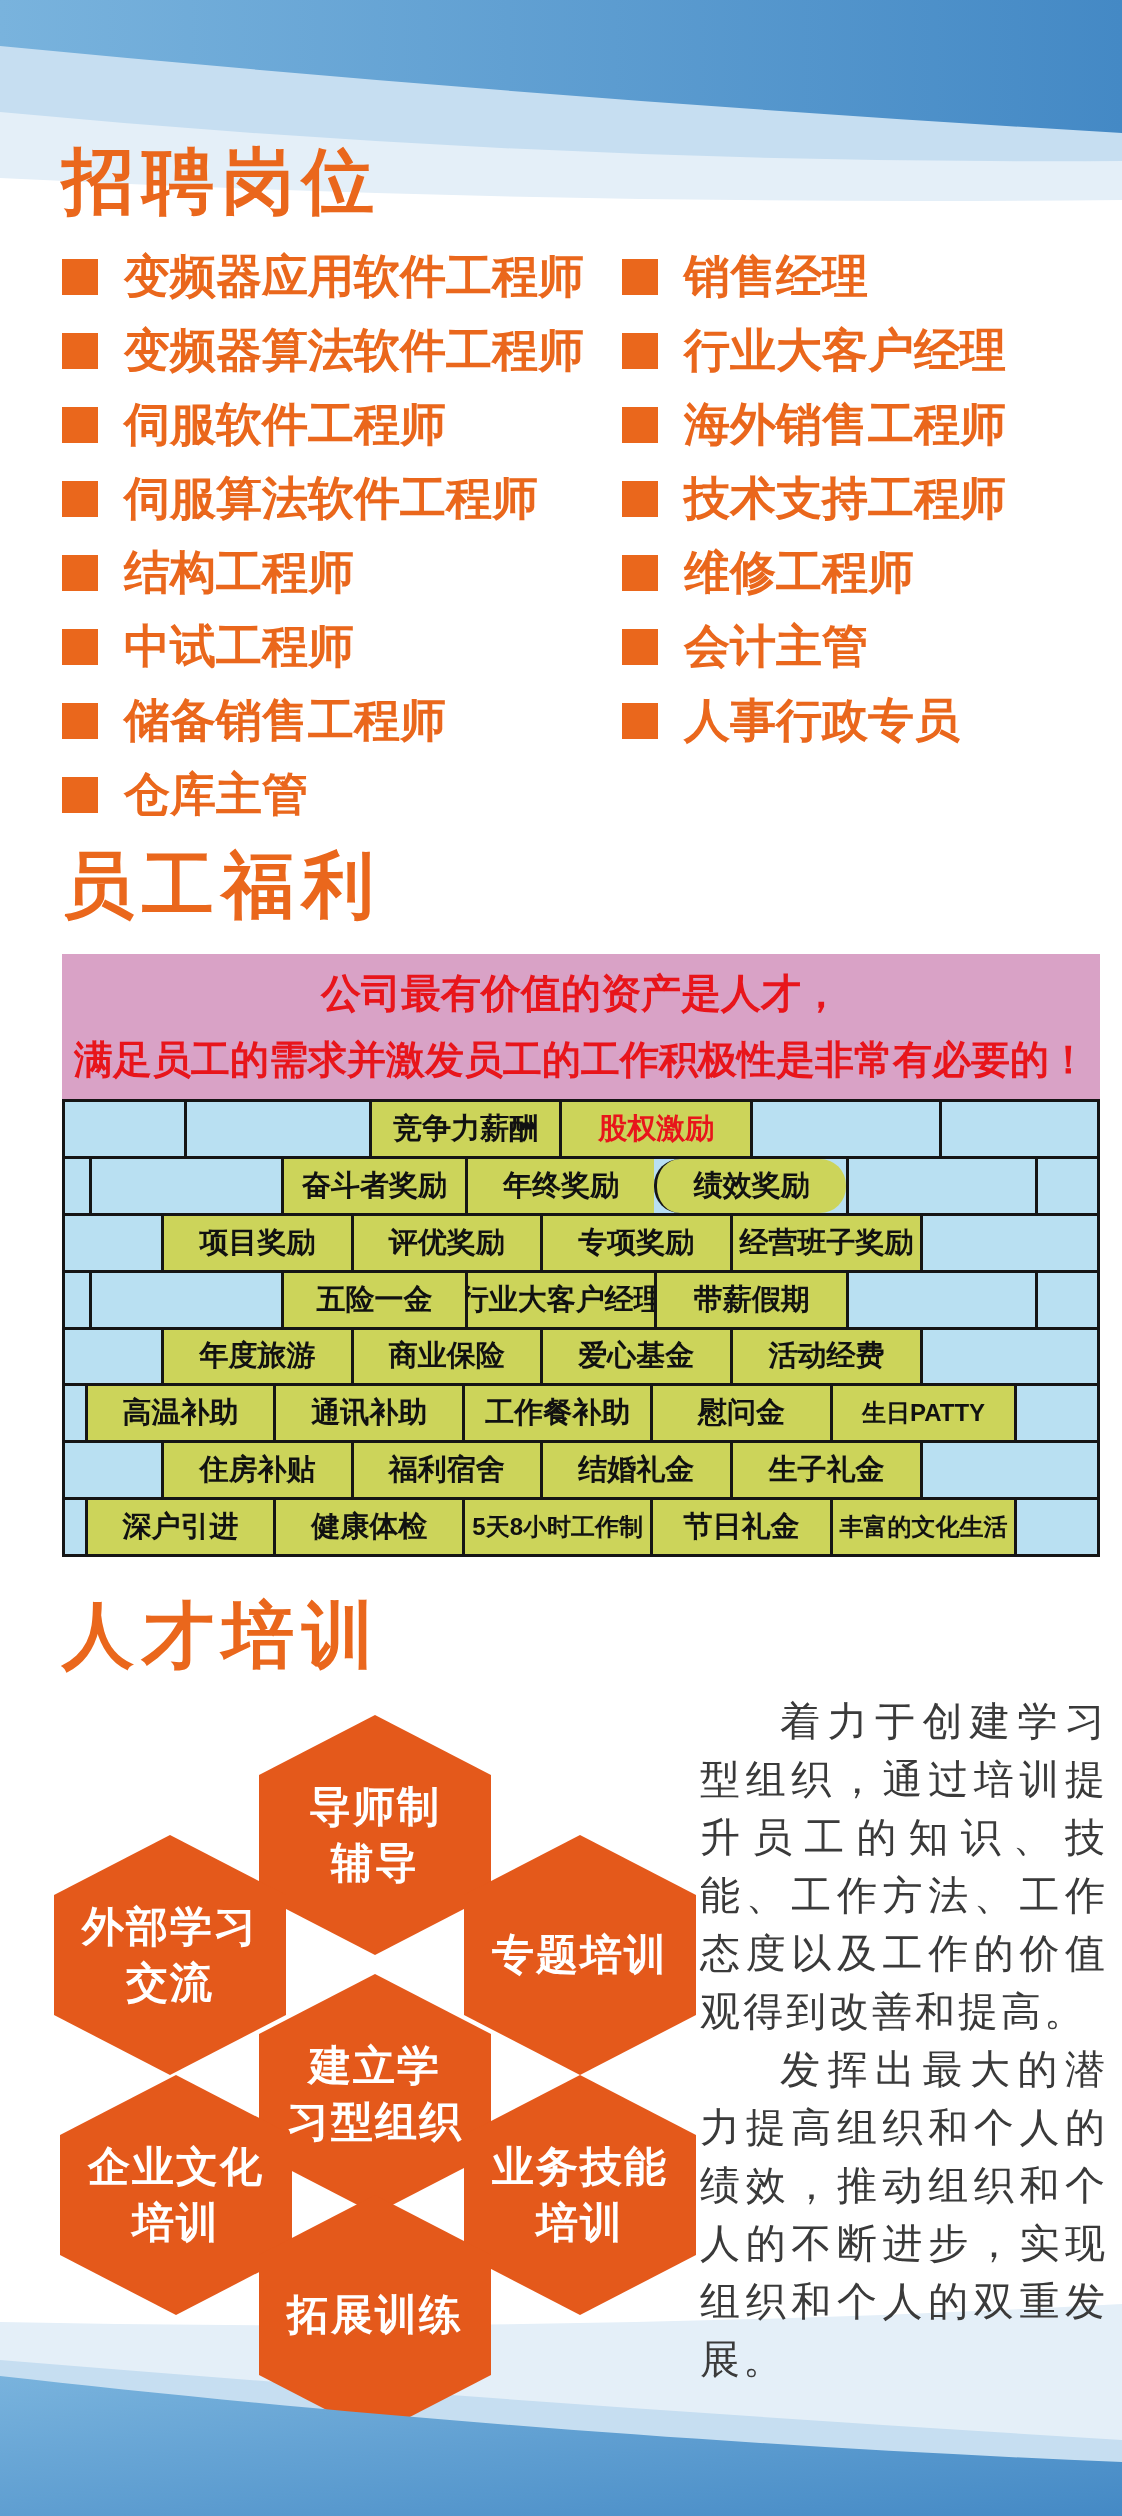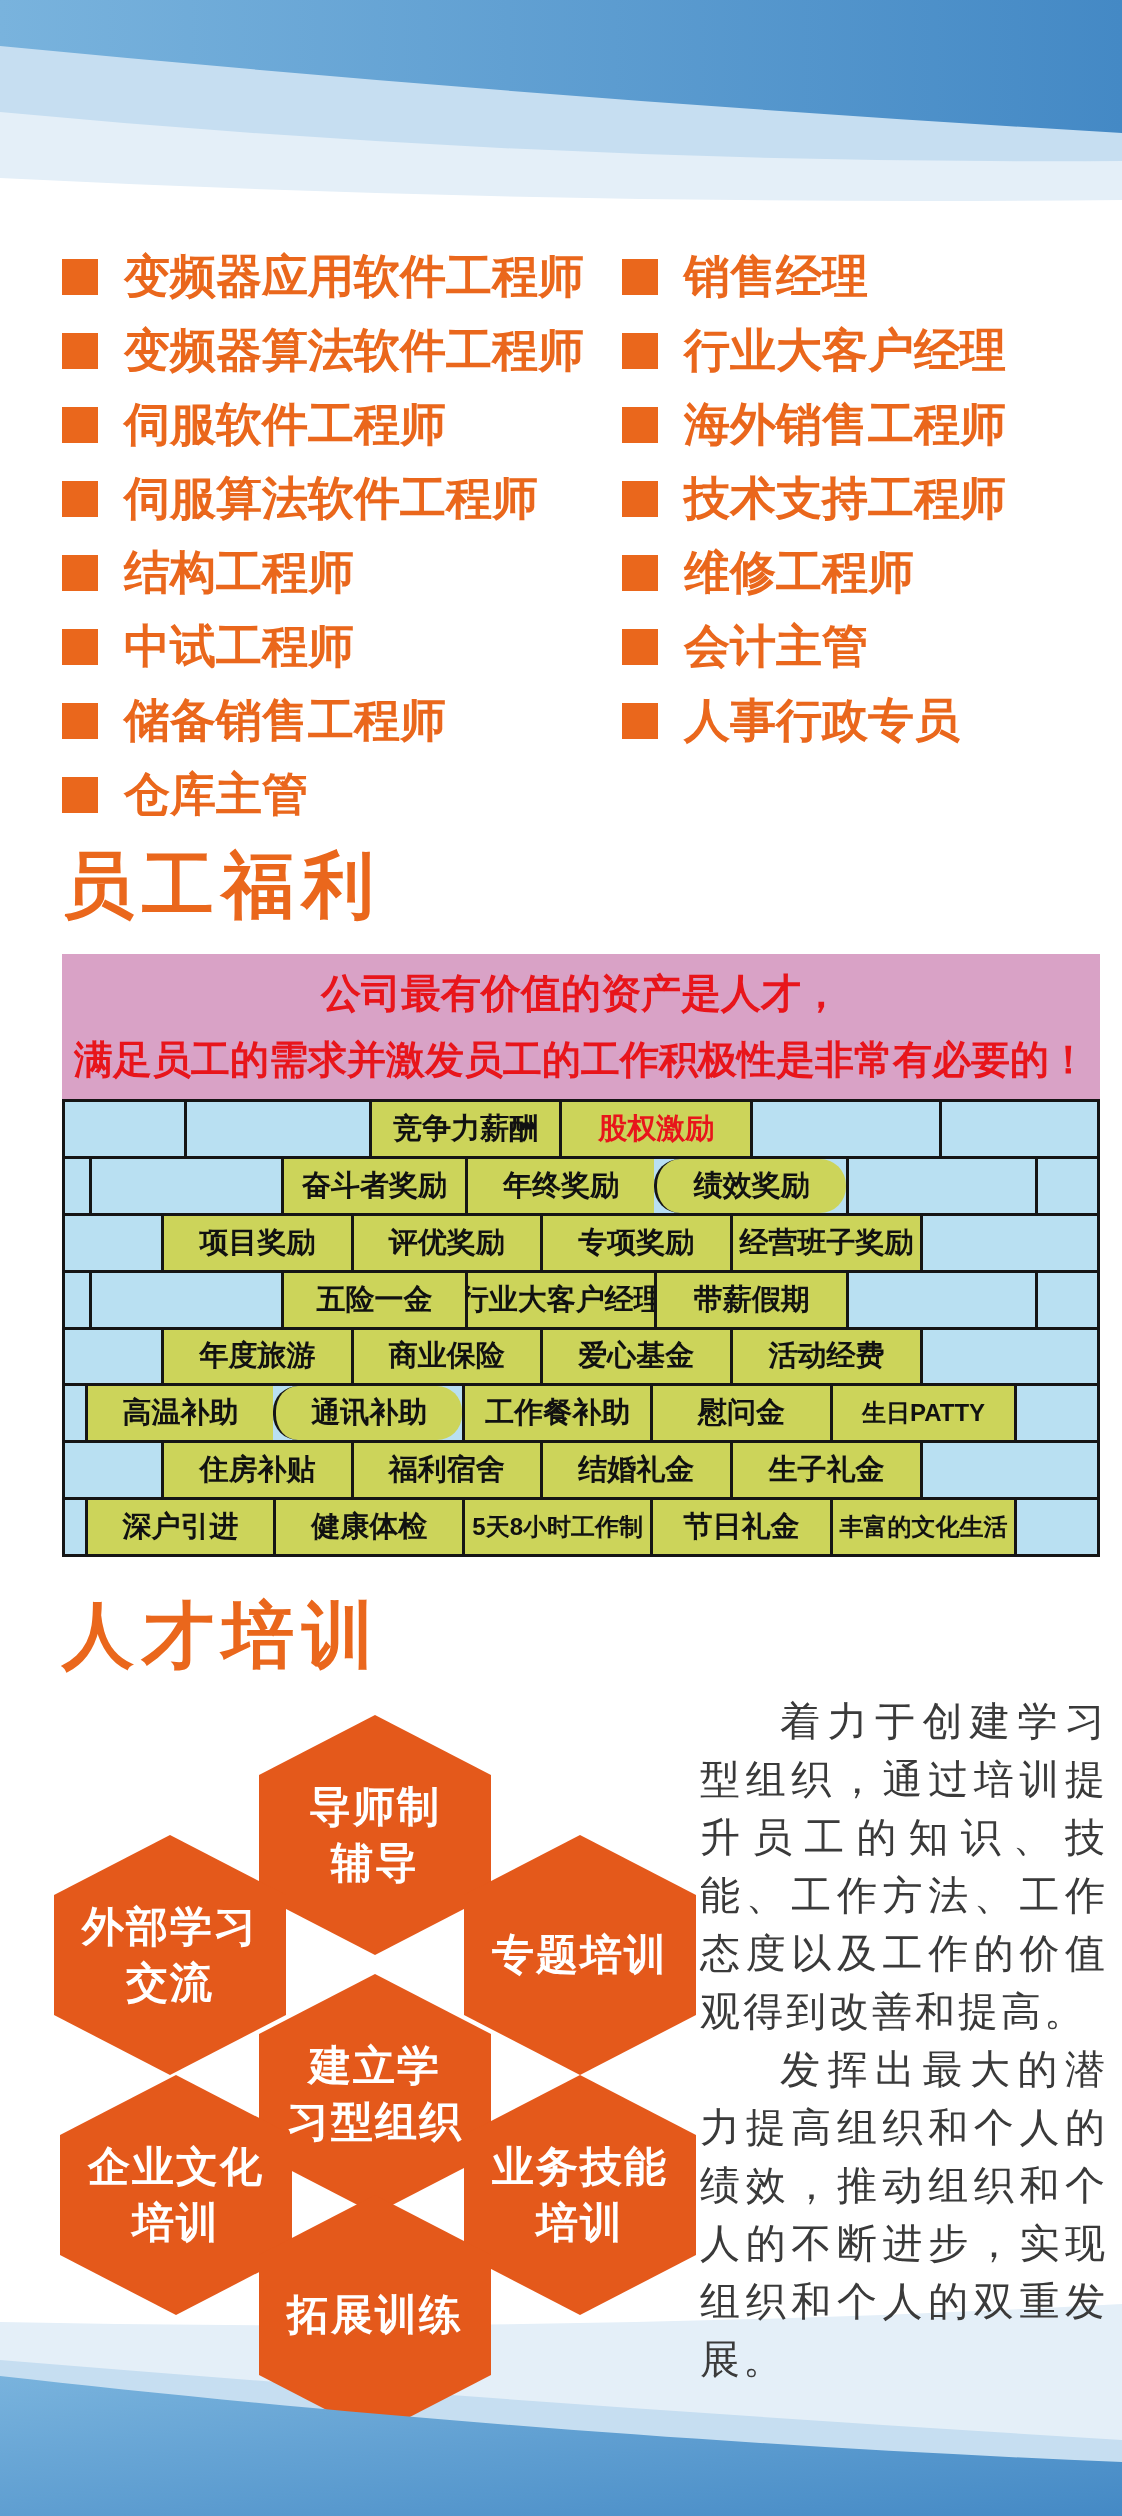--- a/index.html
+++ b/index.html
@@ -64,20 +64,21 @@
       <linearGradient id="gradTop" x1="0" y1="0" x2="1" y2="0">
         <stop offset="0" stop-color="#79b3dd" style="stop-color:var(--c-band-blue-a)"></stop>
         <stop offset="1" stop-color="#4489c5" style="stop-color:var(--c-band-blue-b)"></stop>
       </linearGradient>
     </defs>
     <path class="b-lighter" d="M0,178 Q560,206 1122,200 L1122,0 L0,0 Z"></path>
     <path class="b-light" d="M0,112 Q560,165 1122,161 L1122,0 L0,0 Z"></path>
     <path fill="url(#gradTop)" d="M0,46 Q560,100 1122,133 L1122,0 L0,0 Z"></path>
   </svg>
 
+  <div id="recruit-title" class="sec-title">招聘岗位</div>
 
   <div id="jobs-left" class="job-col">
       <div class="job-row">
         <span class="bullet"></span>
         <span class="job-label">变频器应用软件工程师</span>
       </div>
       <div class="job-row">
         <span class="bullet"></span>
         <span class="job-label">变频器算法软件工程师</span>
       </div>
@@ -183,21 +184,21 @@
         <div class="w-cell gap" style="width: 9.3%;"></div>
         <div class="w-cell item" style="width: 18.4%;">年度旅游</div>
         <div class="w-cell item" style="width: 18.3%;">商业保险</div>
         <div class="w-cell item" style="width: 18.4%;">爱心基金</div>
         <div class="w-cell item" style="width: 18.5%;">活动经费</div>
         <div class="w-cell gap" style="width: 17.1%;"></div>
       </div>
       <div class="w-row">
         <div class="w-cell gap" style="width: 1.9%;"></div>
         <div class="w-cell item" style="width: 18.3%; font-family: Liberation Serif, serif;">高温补助</div>
-        <div class="w-cell item" style="width: 18.3%; border-radius: 25px;">通讯补助</div>
+        <div class="w-cell item" style="width: 18.3%;">通讯补助</div>
         <div class="w-cell item" style="width: 18.2%;">工作餐补助</div>
         <div class="w-cell item" style="width: 17.4%;">慰问金</div>
         <div class="w-cell item small" style="width: 17.9%;">生日PATTY</div>
         <div class="w-cell gap" style="width: 8%;"></div>
       </div>
       <div class="w-row">
         <div class="w-cell gap" style="width: 9.3%;"></div>
         <div class="w-cell item" style="width: 18.4%;">住房补贴</div>
         <div class="w-cell item" style="width: 18.3%;">福利宿舍</div>
         <div class="w-cell item" style="width: 18.4%;">结婚礼金</div>

